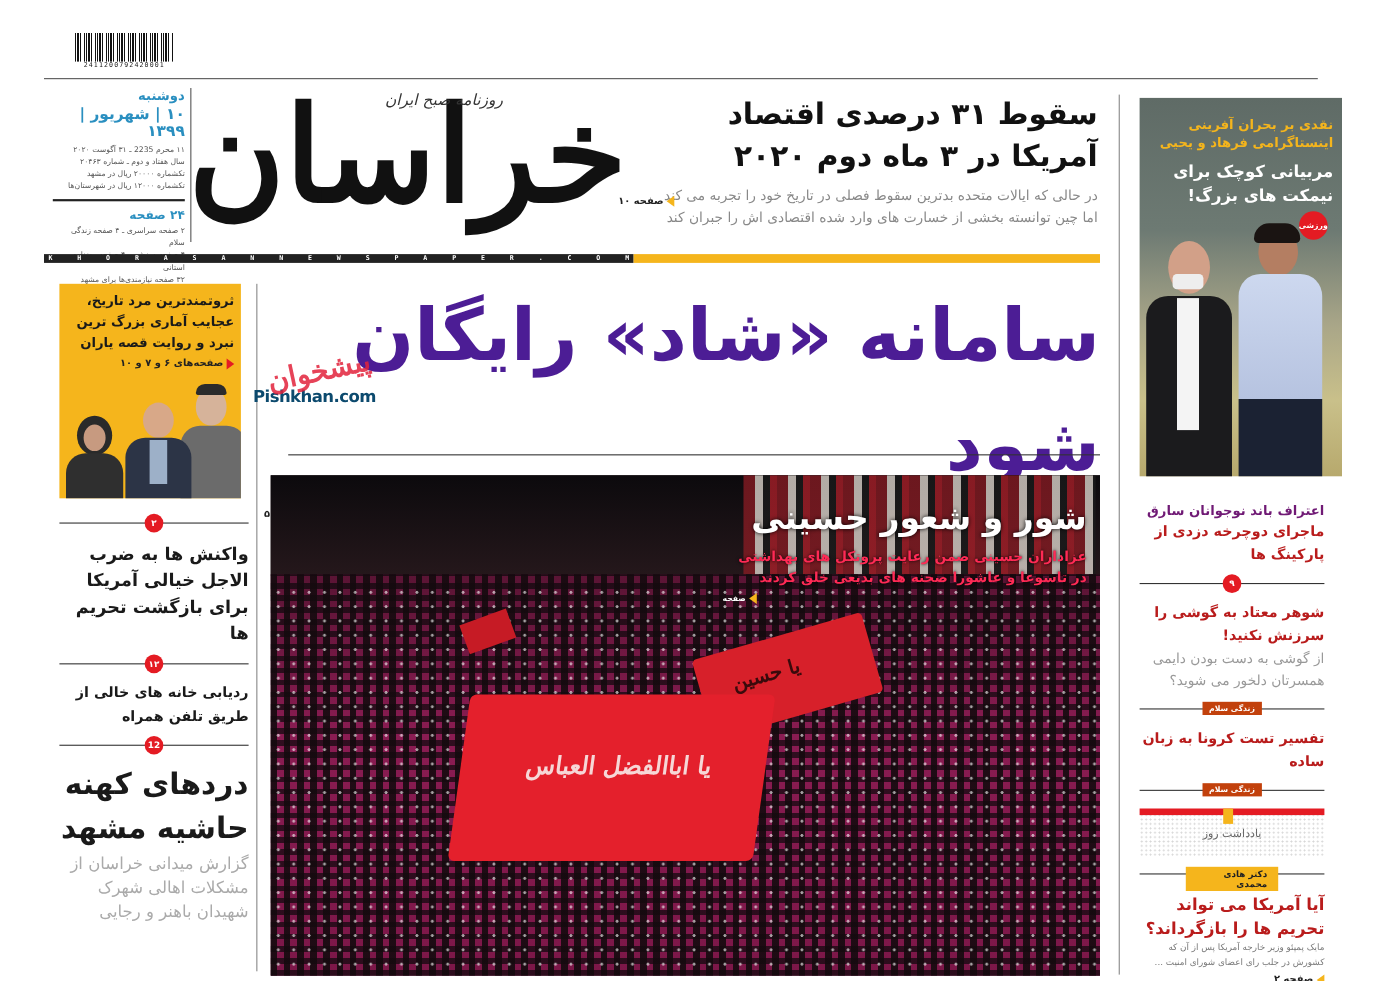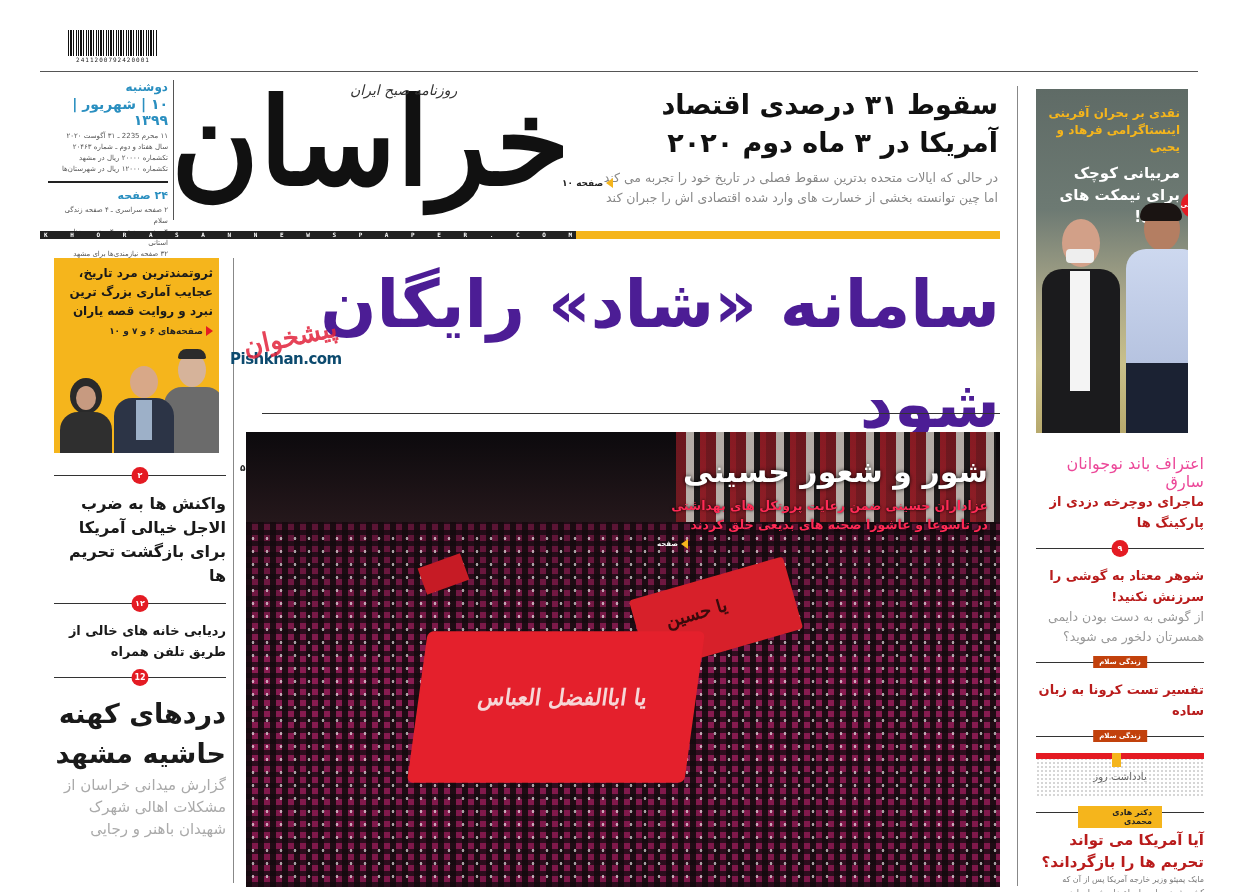--- a/index.html
+++ b/index.html
@@ -39,21 +39,21 @@
   .top-head { left: 600px; top: 86px; width: 398px; }
   .top-head h2 { font-size: 27px; font-weight: 900; line-height: 38px; color: #111; }
   .top-head p { font-size: 12.5px; color: #888; line-height: 20px; margin-top: 6px; }
   .pageref { display: inline-flex; align-items: center; gap: 3px; font-size: 9px; font-weight: bold; color: #222; }
   .chev { display:inline-block; width: 0; height: 0; border-top: 5px solid transparent; border-bottom: 5px solid transparent; border-right: 7px solid #f5b51c; }
   .top-head .pageref { position:absolute; left: -38px; bottom: 20px; }
 
   .vrule-right { left: 1017px; top: 86px; width: 1px; height: 800px; background: #888; }
 
   
-  .sport { left: 1036px; top: 89px; width: 152px; height: 344px; background: linear-gradient(180deg,#5f6b66 0%,#6d7a73 35%,#a9a688 60%,#c9c08a 80%,#b7a96d 100%); overflow:hidden; }
+  .sport { left: 1036px; top: 89px; width: 184px; height: 344px; background: linear-gradient(180deg,#5f6b66 0%,#6d7a73 35%,#a9a688 60%,#c9c08a 80%,#b7a96d 100%); overflow:hidden; }
   .sport .kicker { font-size: 12px; font-weight: bold; color: #f5b51c; line-height: 17px; padding: 0 8px; margin-top: 16px; }
   .sport .title { font-size: 15px; font-weight: bold; color: #fff; line-height: 22px; padding: 0 8px; margin-top: 6px; }
   .sport .badge { position:absolute; left: 145px; top: 103px; width: 26px; height: 26px; border-radius: 50%; background: #e41b23; color:#fff; font-size: 7px; font-weight: bold; text-align:center; line-height: 26px; }
   .sport .fig1 { position:absolute; left: 6px; top: 130px; width: 78px; height: 220px; }
   .sport .fig2 { position:absolute; left: 86px; top: 118px; width: 82px; height: 230px; }
   .fig-head { position:absolute; border-radius: 50%; background: #c99274; }
   .fig-body { position:absolute; border-radius: 20px 20px 0 0; }
 
   
   .yellowbox { left: 54px; top: 258px; width: 165px; height: 195px; background: #f5b51c; overflow:hidden; }
@@ -103,21 +103,21 @@
   .photo .flag2 { position:absolute; left: 390px; top: 145px; width: 160px; height: 75px; background: #d7202a; transform: rotate(-16deg); border-radius: 4px; }
   .photo .flag2 span { position:absolute; left: 30px; top: 20px; color: #3a0a0c; font-family: "DejaVu Serif", serif; font-size: 18px; font-weight:bold; }
   .photo .flag3 { position:absolute; left: 175px; top: 128px; width: 45px; height: 28px; background: #c61b25; transform: rotate(-20deg); }
   .photo .cap { position:absolute; right: 12px; top: 20px; width: 330px; text-align: right; }
   .photo .cap h2 { color: #fff; font-size: 30px; font-weight: 900; line-height: 40px; text-shadow: 0 0 4px #000; }
   .photo .cap p { color: #ff2a55; font-size: 12.5px; font-weight: bold; line-height: 19px; margin-top: 4px; text-shadow: 0 0 3px #000; }
   .photo .cap .pageref { color:#fff; margin-top: 2px; margin-right: 300px; font-size: 7px; }
 
   
   .rightcol { left: 1036px; top: 455px; width: 168px; }
-  .rightcol .kick { font-size: 16px; color: #ec4899; font-weight: normal; line-height: 18px; }
+  .rightcol .kick { font-size: 12px; color: #701a75; font-weight: bold; line-height: 18px; }
   .rightcol h4 { font-size: 13px; font-weight: 900; line-height: 21px; color: #b91c1c; }
   .rightcol p { font-size: 12.5px; color: #999; line-height: 20px; }
   .tagsep { position:relative; height: 20px; margin: 6px 0; }
   .tagsep::before { content:""; position:absolute; left:0; right:0; top: 9px; height: 1px; background:#333; }
   .tagsep .t { position:absolute; left: 50%; transform: translateX(-50%); top: 3px; background: #c2410c; color:#fff; font-size: 7px; font-weight:bold; padding: 2px 6px; }
   .tagsep .t.y { background: #f5b51c; color: #222; font-size: 8px; padding: 2px 10px; }
   .notebox { position: relative; height: 44px; margin-top: 4px;
     background: radial-gradient(circle,#d5d5d5 0.7px,transparent 1px) 0 0/4px 4px; }
   .notebox .redbar { position:absolute; left:0; right:0; top:0; height: 6px; background:#e41b23; }
   .notebox .ytab { position:absolute; left: 76px; top: 0; width: 9px; height: 14px; background:#f5b51c; }

